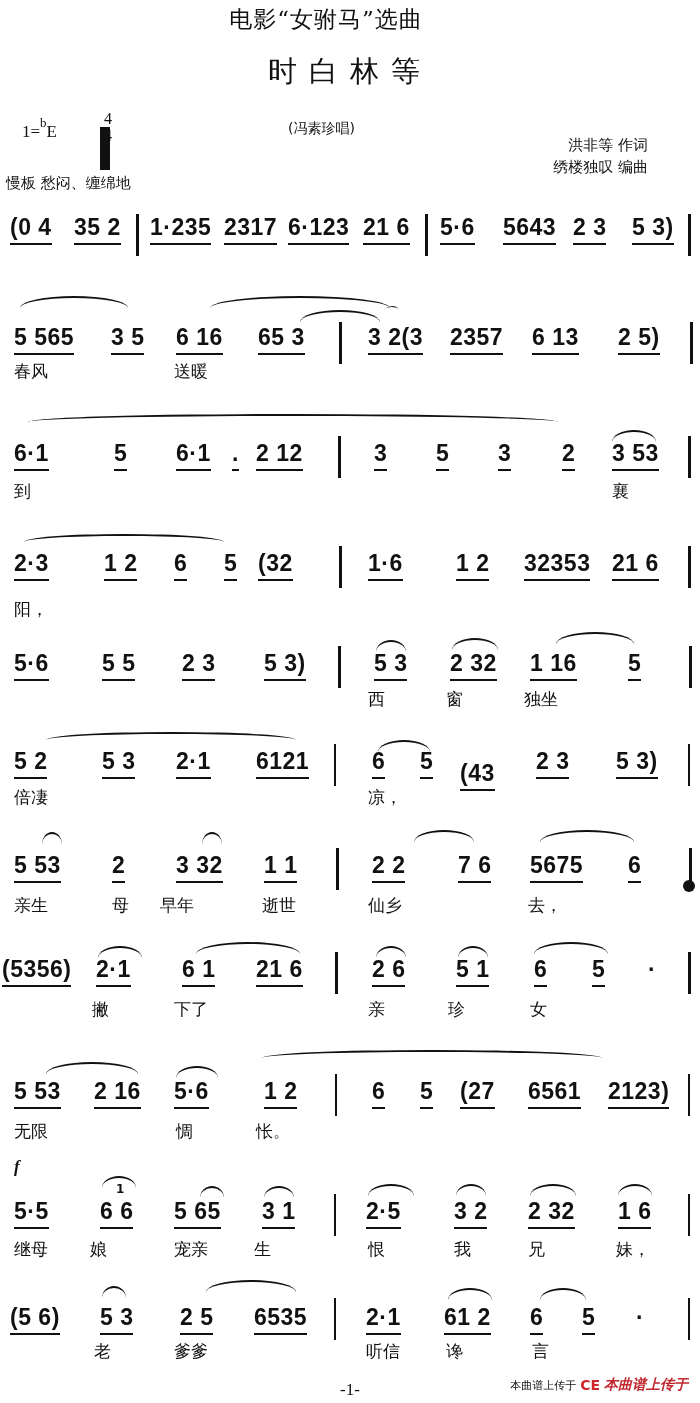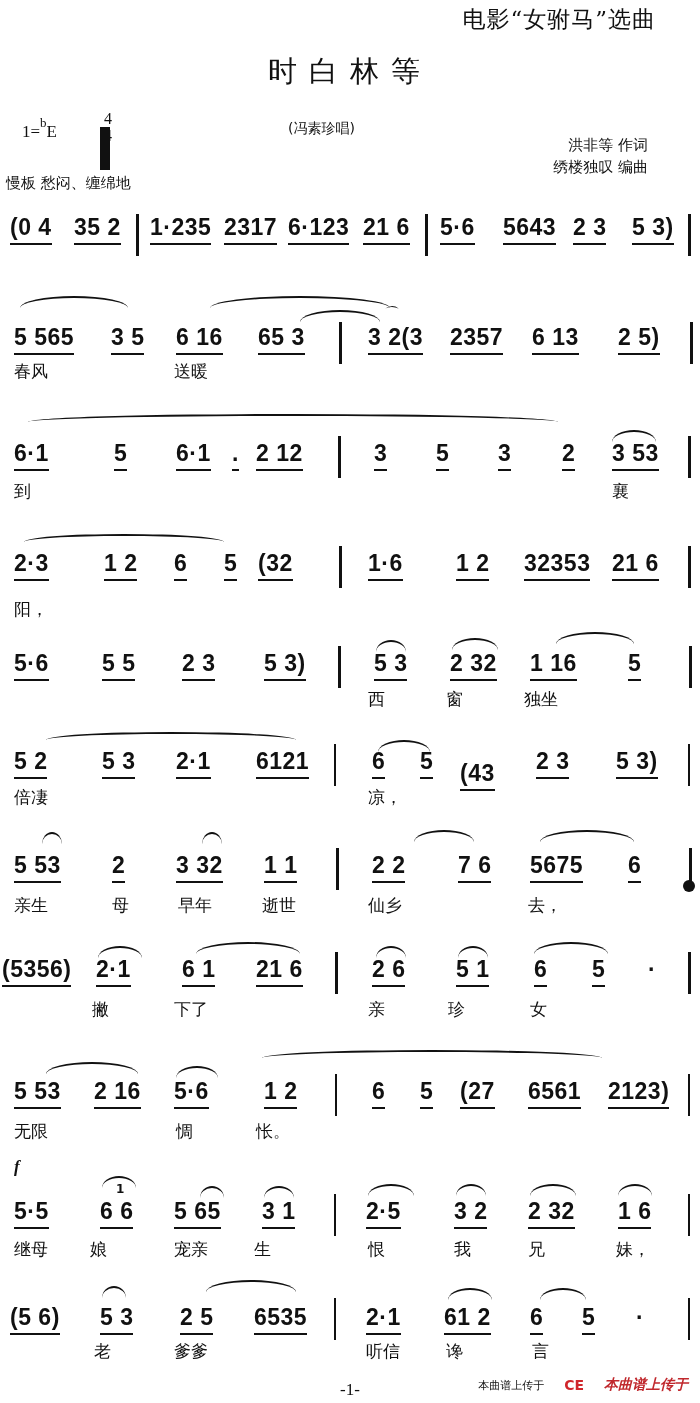--- a/index.html
+++ b/index.html
@@ -1,35 +1,35 @@
 <!DOCTYPE html>
 <html><head>
 <meta charset="utf-8">
 <style>
   html, body { margin:0; padding:0; background:#ffffff; }
   body { width:700px; height:1403px; position:relative; overflow:hidden; color:#111; font-family:"DejaVu Sans", sans-serif; }
   .abs { position:absolute; }
-  .title1 { left:12px; width:644px; top:4px; text-align:right; font-size:23px; font-family:"DejaVu Serif", serif; letter-spacing:1px; }
+  .title1 { left:4px; width:644px; top:4px; text-align:center; font-size:23px; font-family:"DejaVu Serif", serif; letter-spacing:1px; }
   .title2 { left:0; width:700px; top:52px; text-align:center; font-size:29px; font-family:"DejaVu Serif", serif; letter-spacing:12px; }
   .key { left:22px; top:118px; font-family:"Liberation Serif", serif; font-size:17px; }
   .key sup { font-size:13px; position:relative; top:-3px; }
   .timesig { left:100px; top:110px; font-family:"Liberation Serif", serif; font-size:16px; line-height:17px; text-align:center; width:16px; }
   .timesig span { display:block; }
   .timesig .bar { border-top:1px solid #111; width:10px; margin:0 auto; }
   .singer { left:288px; top:120px; font-size:14px; }
   .credit { font-size:15px; right:52px; text-align:right; }
   .tempo { left:6px; top:174px; font-size:15px; }
   .row { position:absolute; left:0; width:700px; }
   .num { position:absolute; font-family:"Liberation Sans", sans-serif; font-weight:bold; font-size:23px; white-space:pre; letter-spacing:0.5px; }
   .num .ul { position:absolute; left:0; right:0; height:2px; background:#111; bottom:-4px; }
   .bar { position:absolute; width:3px; background:#111; height:42px; }
   .lyric { position:absolute; font-family:"DejaVu Serif", serif; font-size:17px; white-space:pre; }
   .slur { position:absolute; border-top:2px solid #111; border-radius:50% 50% 0 0 / 100% 100% 0 0; height:10px; }
   .pagenum { left:0; width:700px; top:1380px; text-align:center; font-family:"Liberation Serif", serif; font-size:17px; }
-  .upload { right:12px; top:1376px; font-size:11px; display:flex; align-items:center; gap:20px; }
+  .upload { right:12px; top:1376px; font-size:11px; display:flex; align-items:center; gap:4px; }
   .logo-c { color:#d0262b; font-weight:bold; font-size:14px; }
   .logo-text { color:#c0282d; font-weight:bold; font-style:italic; font-size:14px; }
   .dyn { left:14px; top:1157px; font-family:"Liberation Serif", serif; font-style:italic; font-weight:bold; font-size:17px; }
   .fermata { position:absolute; font-size:16px; }
   .endball { position:absolute; width:12px; height:12px; background:#111; border-radius:50%; }
 </style>
 </head>
 <body>
 
 <div class="abs title1">电影“女驸马”选曲</div>
@@ -163,21 +163,21 @@
   <span class="num" style="left:372px;top:26px">2 2<span class="ul"></span></span>
   <div class="slur" style="left:414px;top:4px;width:60px"></div>
   <span class="num" style="left:458px;top:26px">7 6<span class="ul"></span></span>
   <div class="slur" style="left:540px;top:4px;width:94px"></div>
   <span class="num" style="left:530px;top:26px">5675<span class="ul"></span></span>
   <span class="num" style="left:628px;top:26px">6<span class="ul"></span></span>
   <div class="bar" style="left:689px;top:22px;height:34px"></div>
   <div class="endball" style="left:683px;top:54px"></div>
   <span class="lyric" style="left:14px;top:68px">亲生</span>
   <span class="lyric" style="left:112px;top:68px">母</span>
-  <span class="lyric" style="left:178px;top:68px">早年</span>
+  <span class="lyric" style="left:160px;top:68px">早年</span>
   <span class="lyric" style="left:262px;top:68px">逝世</span>
   <span class="lyric" style="left:368px;top:68px">仙乡</span>
   <span class="lyric" style="left:528px;top:68px">去，</span>
 </div>
 
 <div class="row" style="top:936px">
   <div class="slur" style="left:98px;top:10px;width:44px"></div>
   <span class="num" style="left:2px;top:20px">(5356)<span class="ul"></span></span>
   <span class="num" style="left:96px;top:20px">2·1<span class="ul"></span></span>
   <div class="slur" style="left:196px;top:6px;width:104px"></div>

